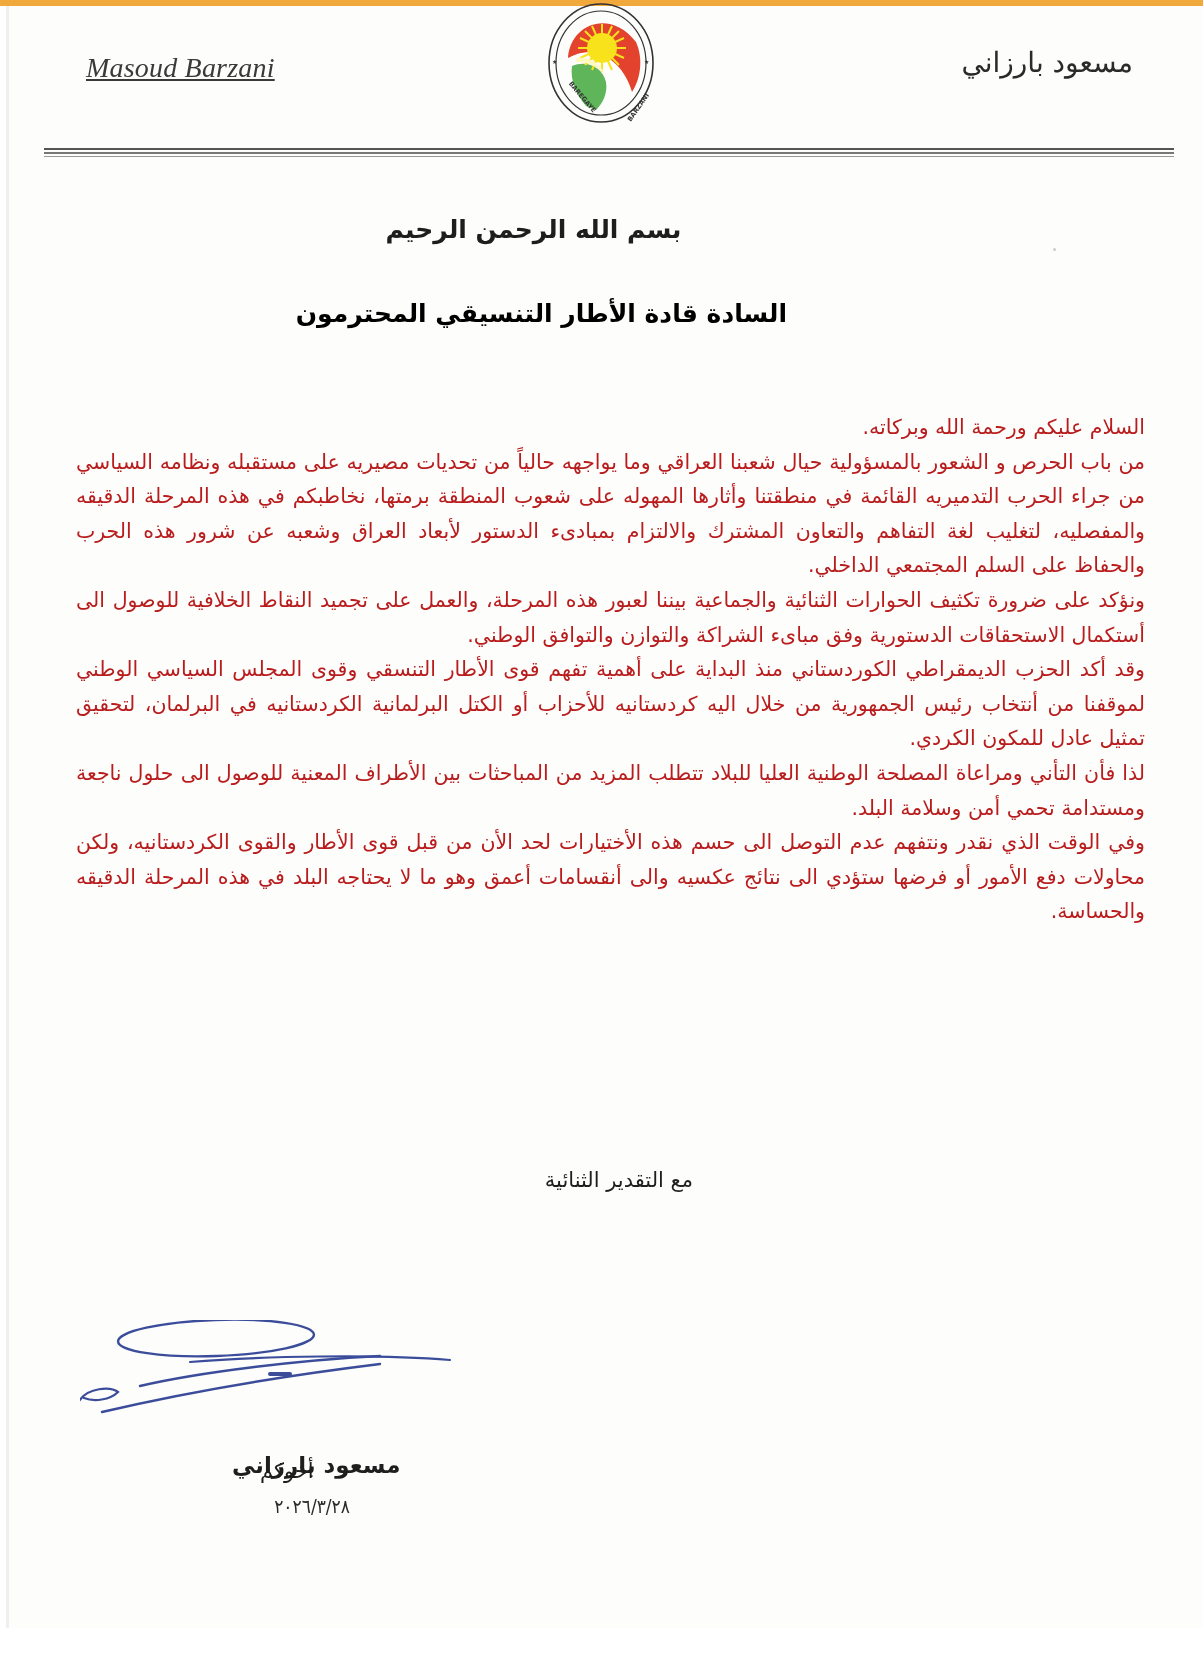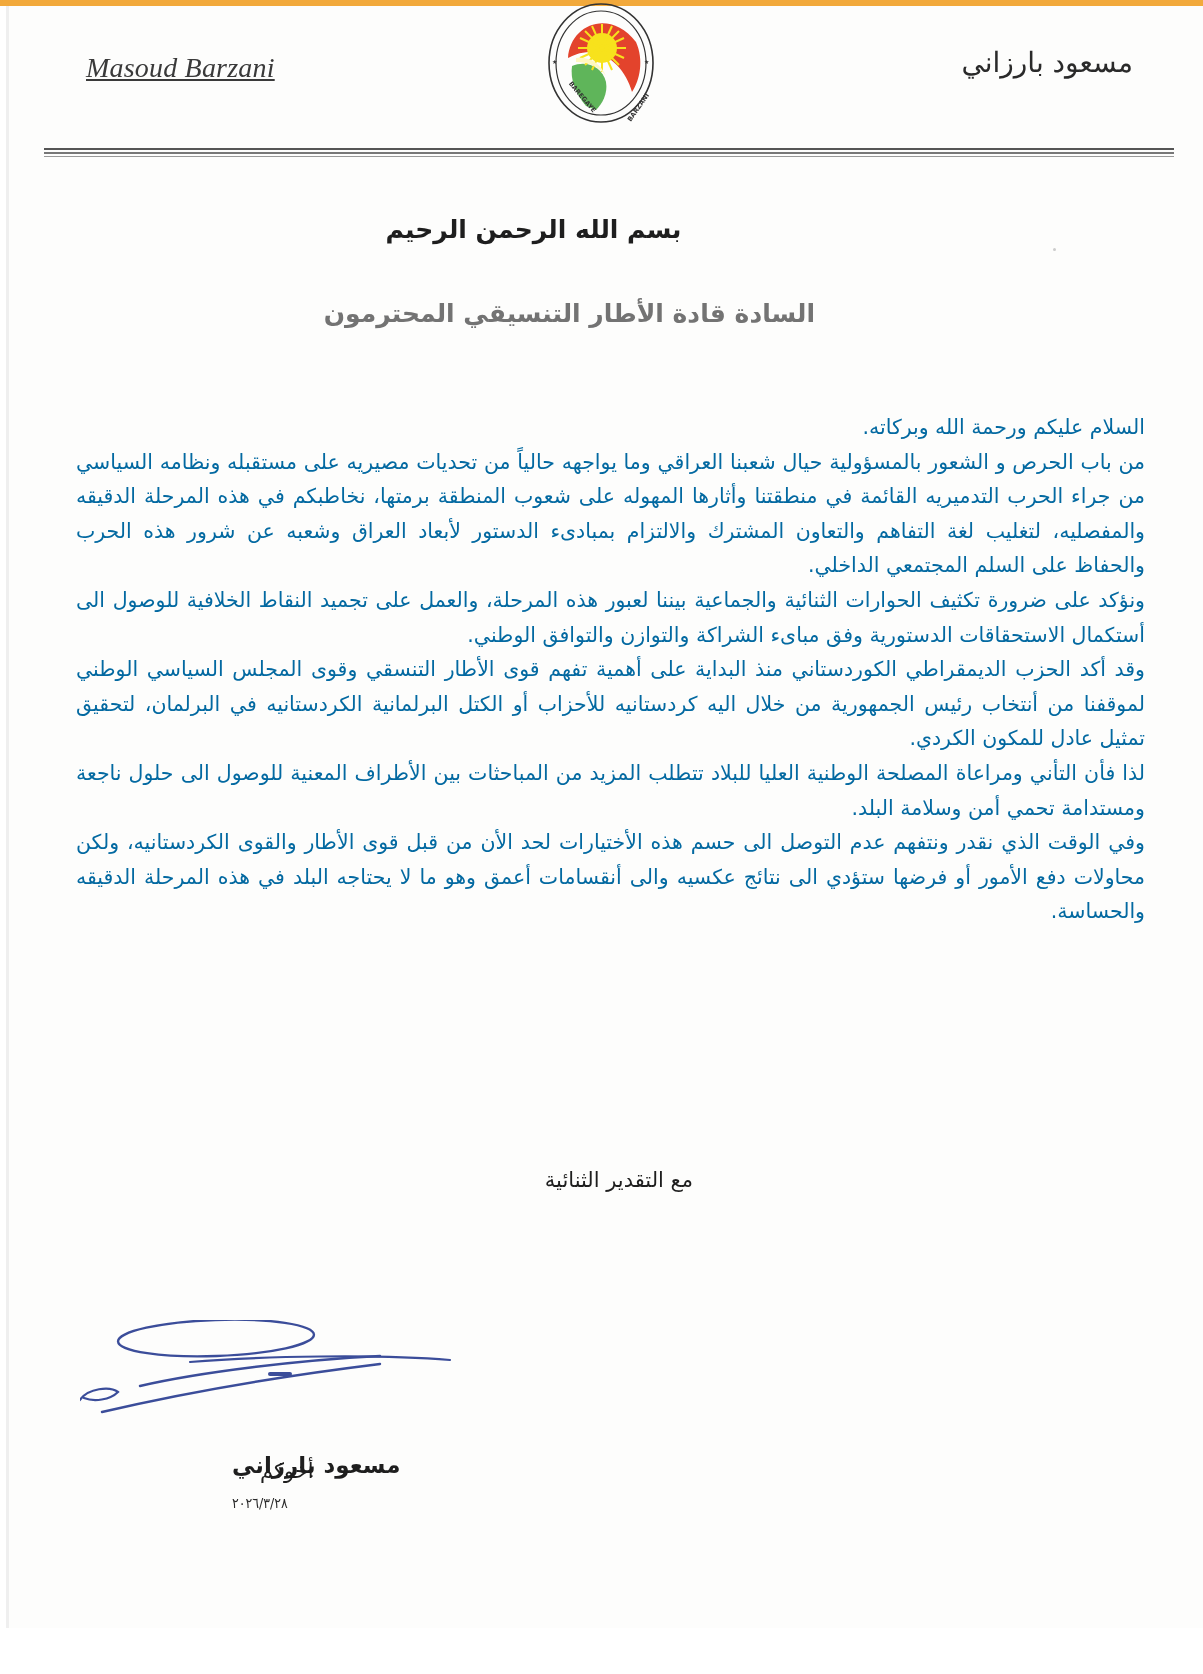--- a/index.html
+++ b/index.html
@@ -12,30 +12,30 @@
                   font-style:italic; font-size:28px; color:#3a3a3a; letter-spacing:0.2px;text-decoration:underline; }
   .header-arabic { position:absolute; right:70px; top:46px; font-family:"DejaVu Serif", serif;
                    font-size:28px; color:#2a2a2a; direction:rtl; }
   .logo { position:absolute; left:540px; top:2px; width:122px; height:122px; }
   .rule { position:absolute; left:44px; width:1130px; background:#555; }
   .rule.r1 { top:148px; height:2px; }
   .rule.r2 { top:152px; height:2px; background:#777; }
   .rule.r3 { top:156px; height:1px; background:#999; }
   .basmala { position:absolute; left:0; width:1067px; top:215px; text-align:center; direction:rtl;
              font-size:25px; font-weight:bold; color:#1e1e1e; }
-  .addressees { position:absolute; right:388px; top:293px; direction:rtl; text-align:left;
-                font-size:25px; font-weight:bold; color:#737373; line-height:41px; }
+  .addressees { position:absolute; right:416px; top:293px; direction:rtl; text-align:left;
+                font-size:25px; font-weight:bold; color:#000000; line-height:41px; }
   .body-text { position:absolute; left:76px; right:58px; top:410px; direction:rtl; text-align:justify;
-               font-size:20.5px; color:#0369a1; line-height:34.6px; }
+               font-size:20.5px; color:#b91c1c; line-height:34.6px; }
   .body-text p { margin:0; text-align-last:right; }
   .closing { position:absolute; right:510px; top:1168px; direction:rtl; font-size:21px; color:#1e1e1e; }
   .signature { position:absolute; left:80px; top:1320px; width:420px; height:110px; }
   .brother { position:absolute; left:260px; top:1415px; direction:rtl; font-size:21px; color:#1e1e1e;margin-top:44px; }
   .signer { position:absolute; left:232px; top:1452px; direction:rtl; font-size:23px; font-weight:bold; color:#1e1e1e; }
-  .date { position:absolute; left:232px; top:1495px; width:118px; text-align:left; font-size:14px;
+  .date { position:absolute; left:232px; top:1495px; width:118px; text-align:right; font-size:19px;
           color:#2a2a2a; font-family:"DejaVu Sans Condensed","DejaVu Sans", sans-serif; letter-spacing:1px; }
   .mark { position:absolute; left:1053px; top:248px; width:3px; height:3px; background:#ccc; border-radius:50%; }
 </style>
 </head>
 <body>
 
 <div class="top-strip"></div>
 
 <div class="paper"></div>
 

